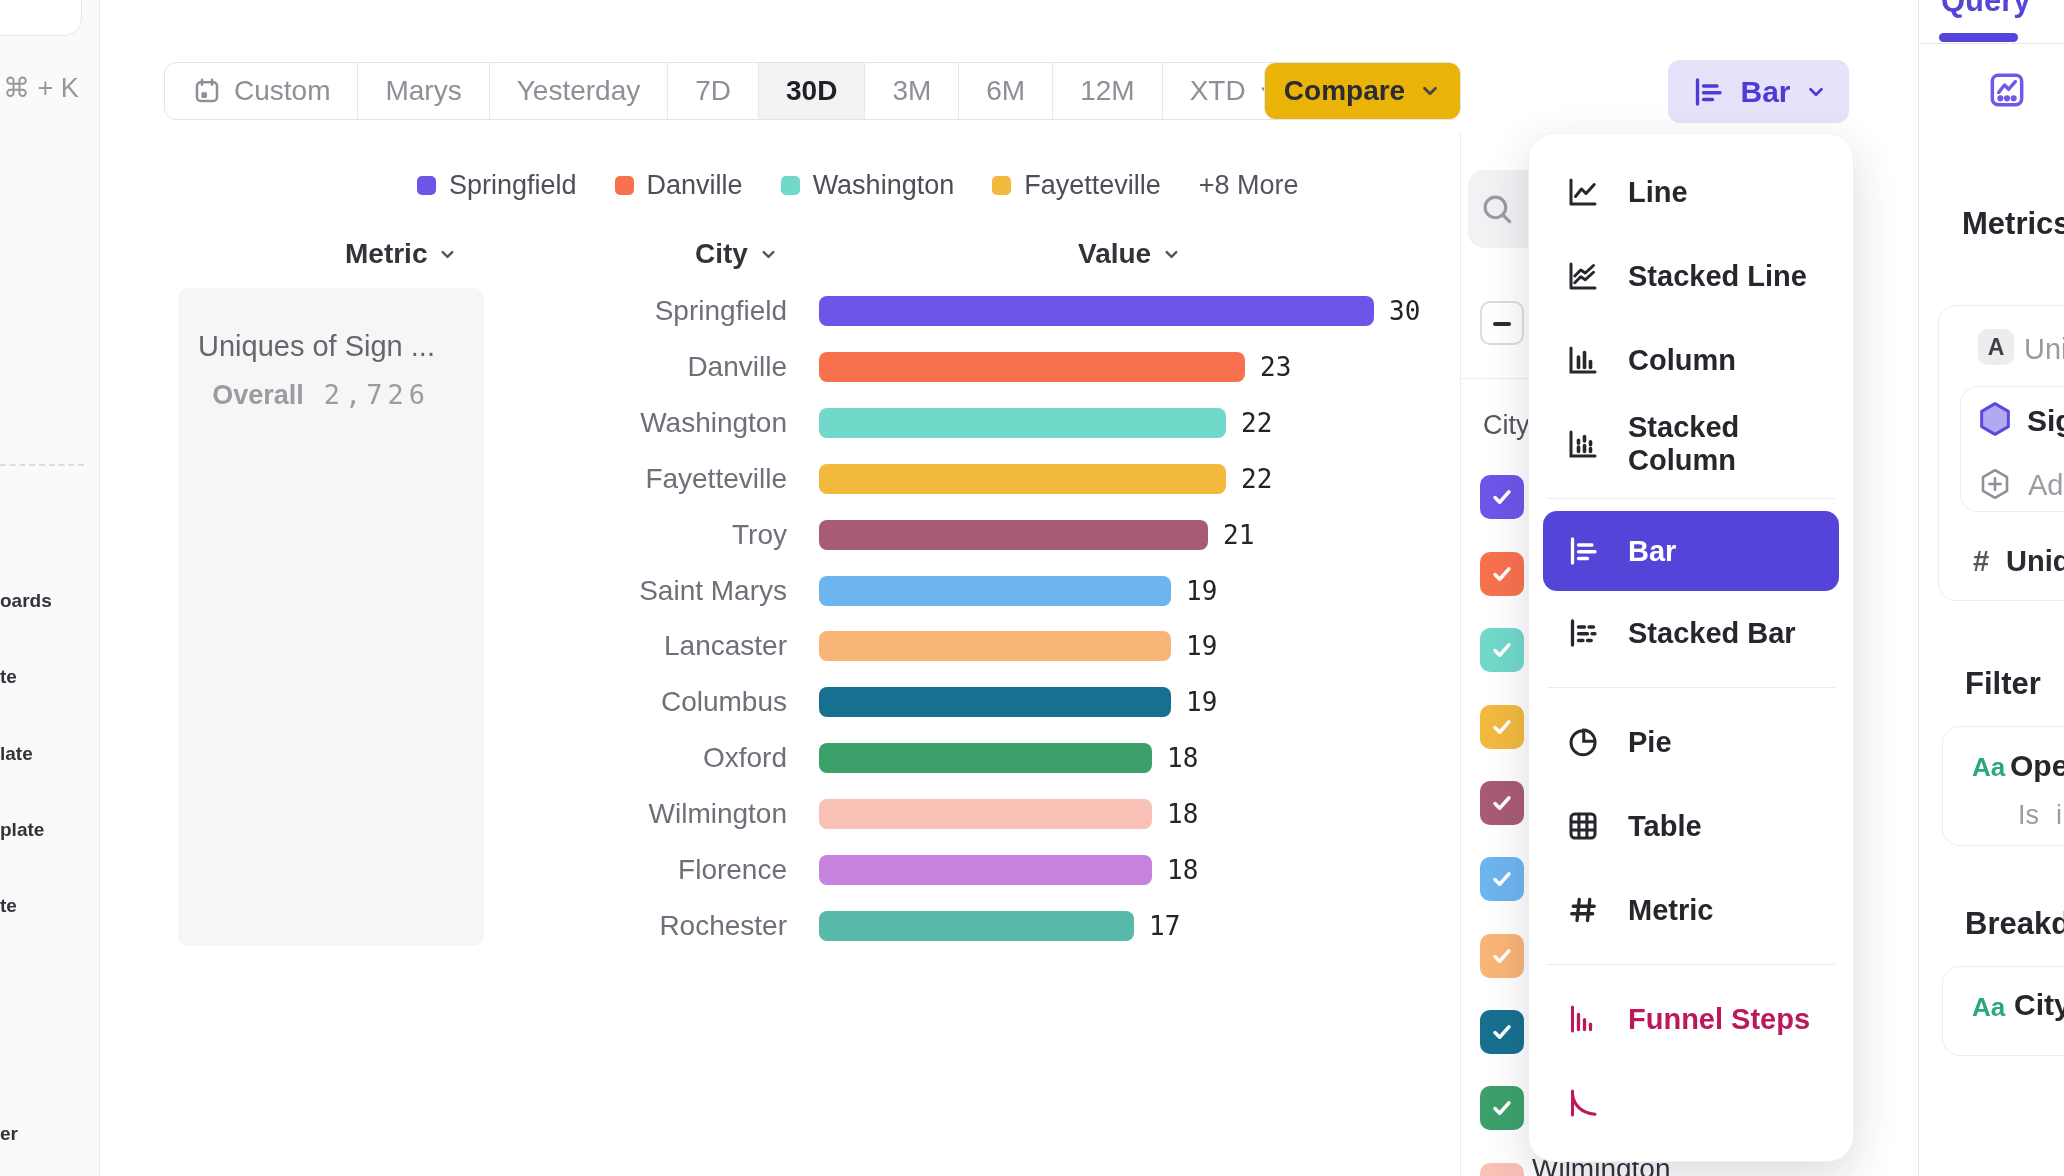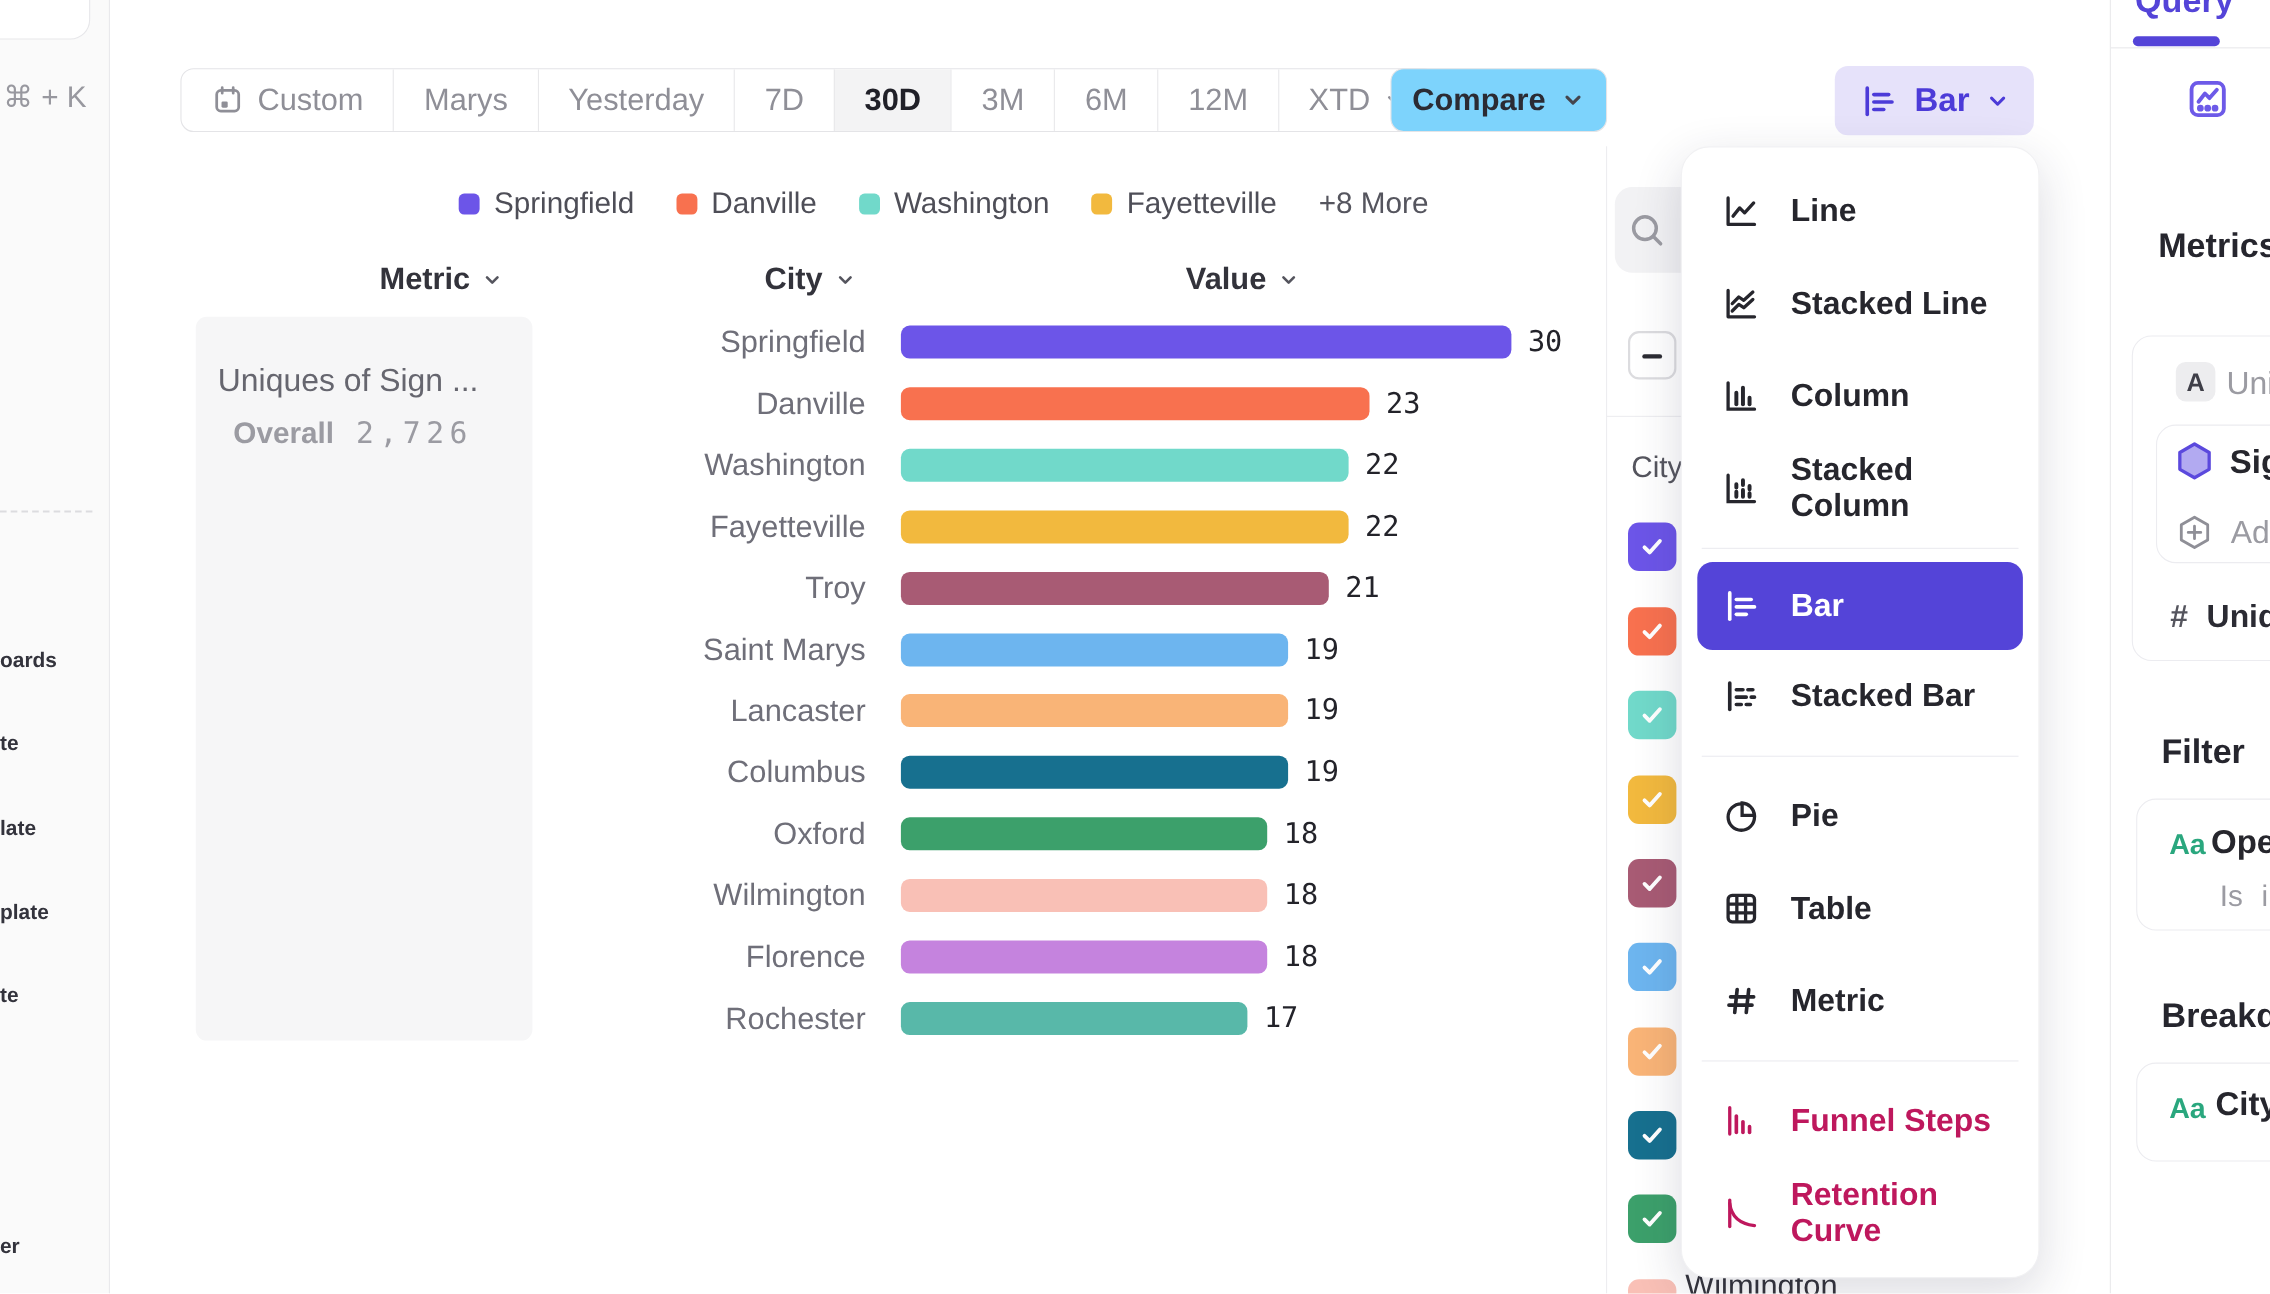--- a/index.html
+++ b/index.html
@@ -15,21 +15,21 @@
   .sidebar-topcard { left:-22px; top:-30px; width:104px; height:66px; background:#fff; border:1px solid #e7e7ea; border-radius:18px; }
   .sidebar-shortcut { left:3px; top:72px; font-size:27px; color:#98989f; font-weight:500; white-space:nowrap; }
   .sidebar-div { left:0; top:464px; width:84px; border-top:2px dashed #dcdcdf; }
   .side-item { left:0; font-size:19px; font-weight:600; color:#33333c; white-space:nowrap; }
 
   
   .datebar { left:164px; top:62px; height:58px; display:flex; align-items:stretch; border:1px solid #e4e4e7; border-radius:12px; background:#fff; overflow:hidden; }
   .datebar .seg { display:flex; align-items:center; gap:12px; padding:0 27px; font-size:28px; color:#8f8f97; border-left:1px solid #e8e8ea; cursor:pointer; white-space:nowrap; }
   .datebar .seg:first-child { border-left:none; }
   .datebar .seg.selected { background:#f3f3f4; color:#202028; font-weight:700; }
-  .btn { display:flex; align-items:center; justify-content:center; gap:14px; border:1px solid #e4e4e7; border-radius:12px; background:#7dd3fc; font-size:28px; font-weight:600; color:#2b2b33; cursor:pointer; }
+  .btn { display:flex; align-items:center; justify-content:center; gap:14px; border:1px solid #e4e4e7; border-radius:12px; background:#eab308; font-size:28px; font-weight:600; color:#2b2b33; cursor:pointer; }
   .compare-btn { left:1264px; top:62px; width:197px; height:58px; }
   .bar-btn { left:1668px; top:60px; width:181px; height:63px; background:#e6e2fa; border:none; color:#4c3bd8; font-weight:700; font-size:30px; }
   .chev { flex:0 0 auto; }
 
   
   .legend { left:417px; top:170px; display:flex; align-items:center; gap:38px; }
   .legend .litem { display:flex; align-items:center; gap:13px; cursor:pointer; }
   .legend .sw { width:19px; height:19px; border-radius:5px; }
   .legend .ltxt { font-size:27px; font-weight:500; color:#4e4e57; }
   .legend .more { font-size:27px; font-weight:500; color:#55555e; cursor:pointer; }
@@ -411,21 +411,20 @@
         <path d="M13 19v-6.5"></path>
         <path d="M17 19v-3.5"></path>
       </svg>
     <span>Funnel Steps</span>
   </div>
   <div class="menu-item disabled">
     <svg width="36" height="36" viewBox="0 0 24 24" fill="none" stroke="currentColor" stroke-width="2" stroke-linecap="round">
         <path d="M5 4v16"></path>
         <path d="M5 6c1 8.5 6.5 12.5 15 13.5"></path>
       </svg>
-    <span>Retention Curve</span>
   </div>
 </div>
 
 <div class="abs qp-vline"></div>
 <div class="abs qp-tab">Query</div>
 <div class="abs qp-underline"></div>
 <div class="abs qp-hline"></div>
 <div class="abs qp-icon">
   <svg width="40" height="40" viewBox="0 0 24 24" fill="none" stroke="#6d5ae8" stroke-width="2.1" stroke-linecap="round" stroke-linejoin="round">
       <rect x="3.2" y="3.2" width="17.6" height="17.6" rx="3.5"></rect>

